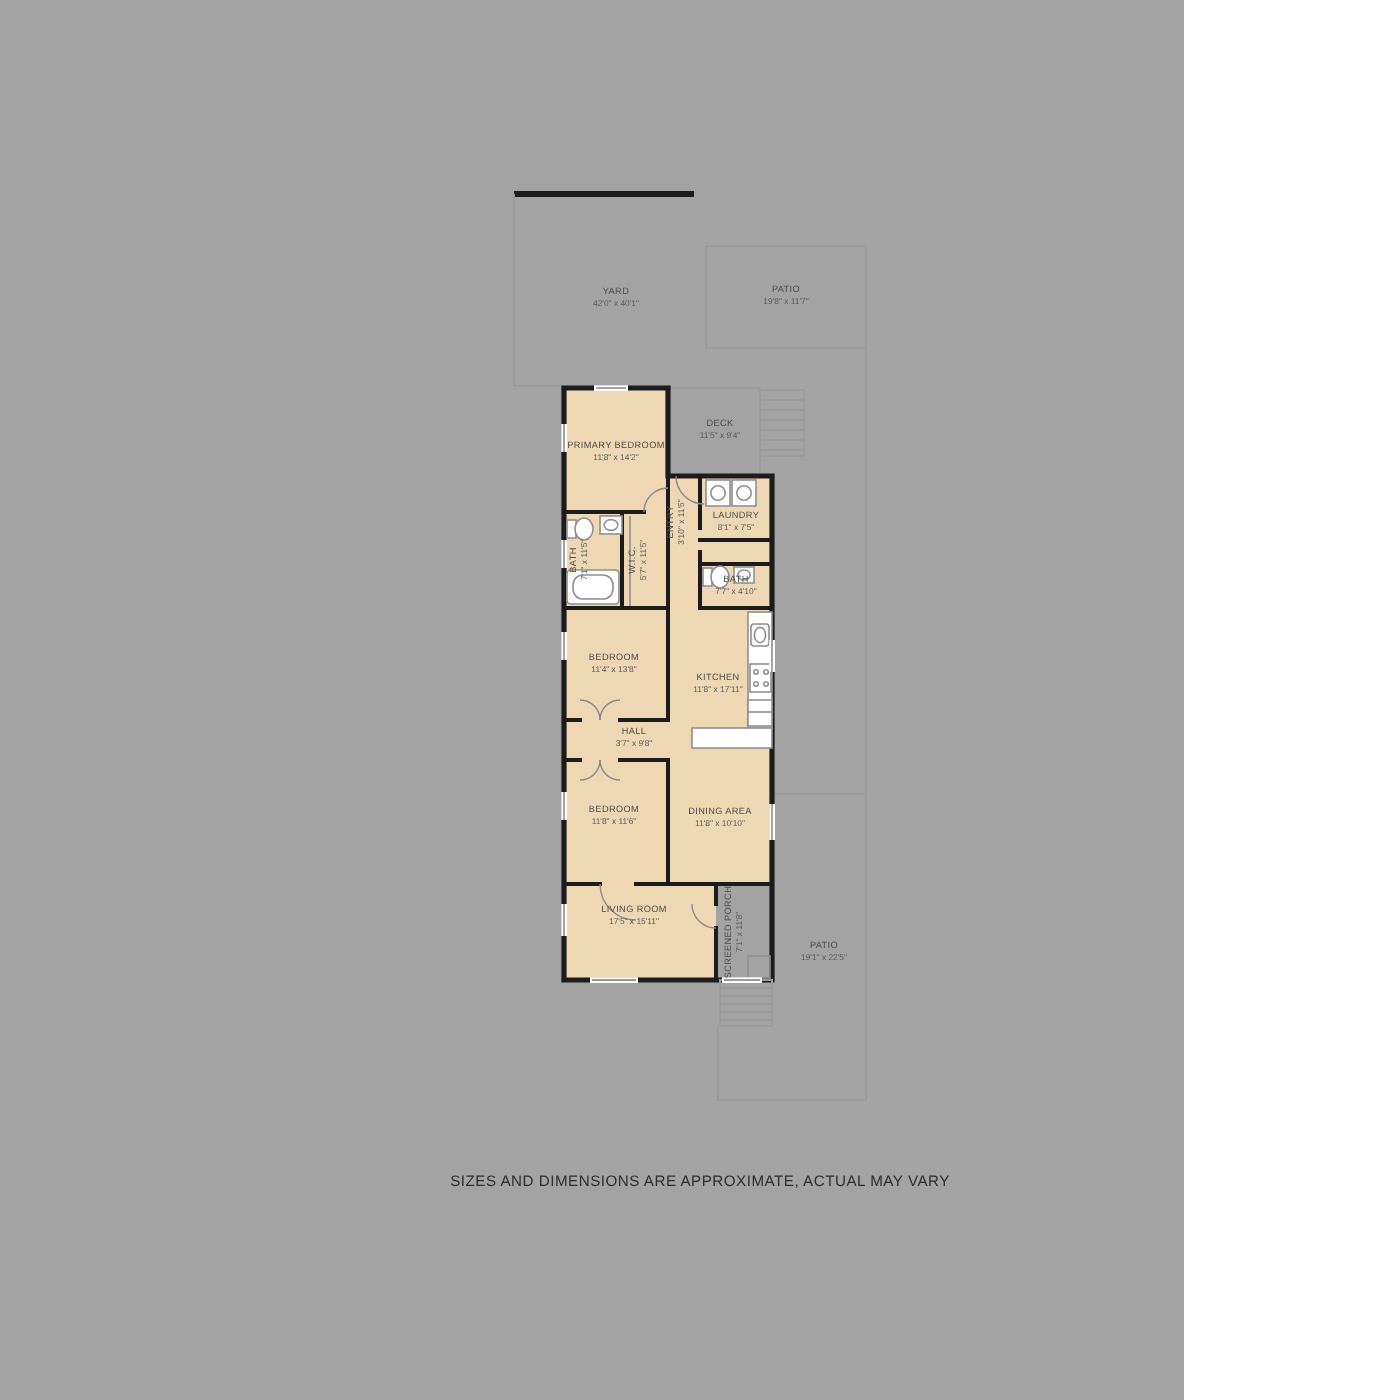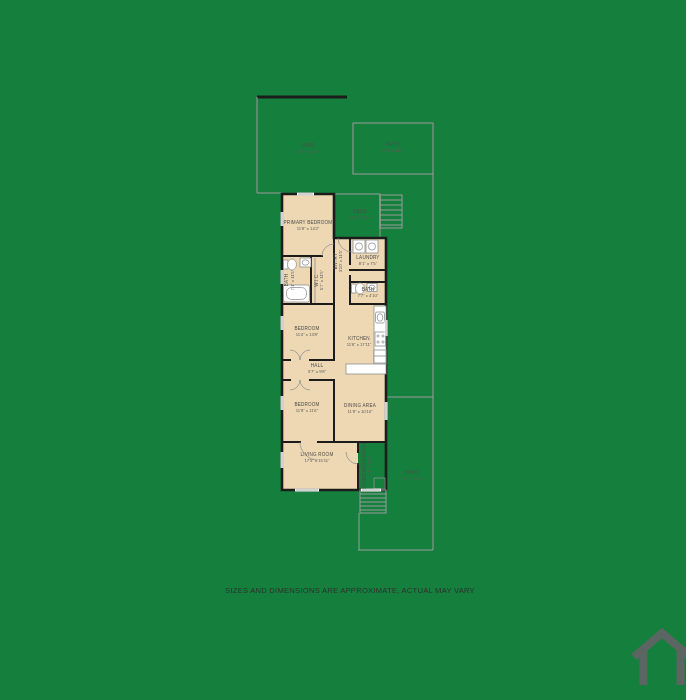--- a/index.html
+++ b/index.html
@@ -1,16 +1,16 @@
 <!DOCTYPE html>
 <html><head>
 <meta charset="utf-8">
 <style>
   html,body{margin:0;padding:0;background:#ffffff;}
-  .stage{position:relative;width:686px;height:700px;background:#15803d;overflow:hidden;
+  .stage{position:relative;width:592px;height:700px;background:#a3a3a3;overflow:hidden;
          font-family:"Liberation Sans",sans-serif;}
   svg{display:block;}
   .fillroom{fill:#edd8b3;stroke:none;}
   .wall{stroke:#1c1c1c;stroke-width:2.6;fill:none;stroke-linecap:square;}
   .iwall{stroke:#1c1c1c;stroke-width:2;fill:none;stroke-linecap:square;}
   .thick-line{stroke:#1c1c1c;stroke-width:3;fill:none;}
   .thin{stroke:#9b9b9b;stroke-width:1;fill:none;}
   .arc{stroke:#8a8a8a;stroke-width:.7;fill:none;}
   .fix{stroke:#909090;stroke-width:.8;fill:#ffffff;}
   .fixn{stroke:#909090;stroke-width:.8;fill:none;}

